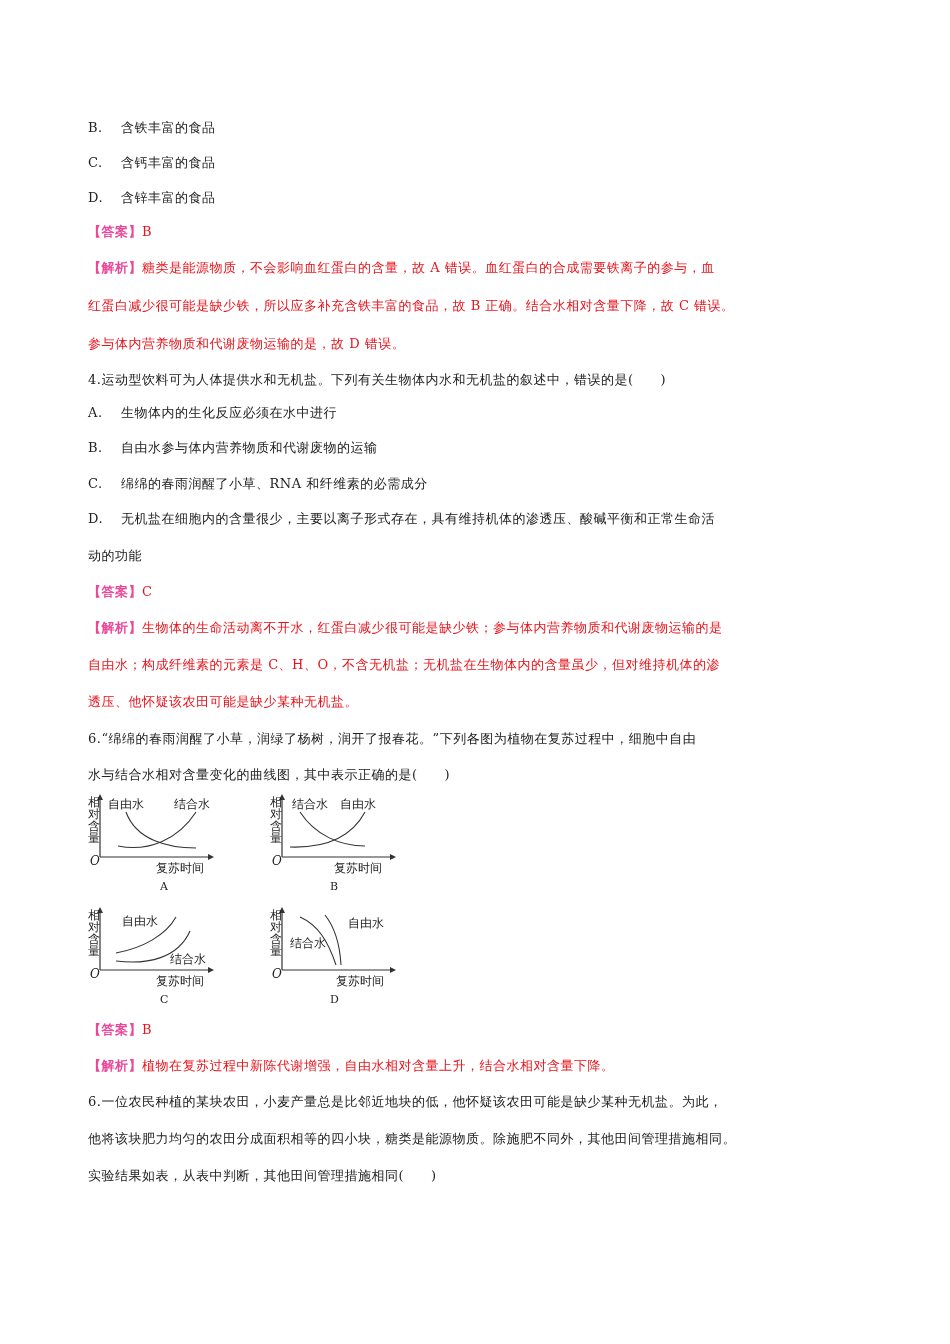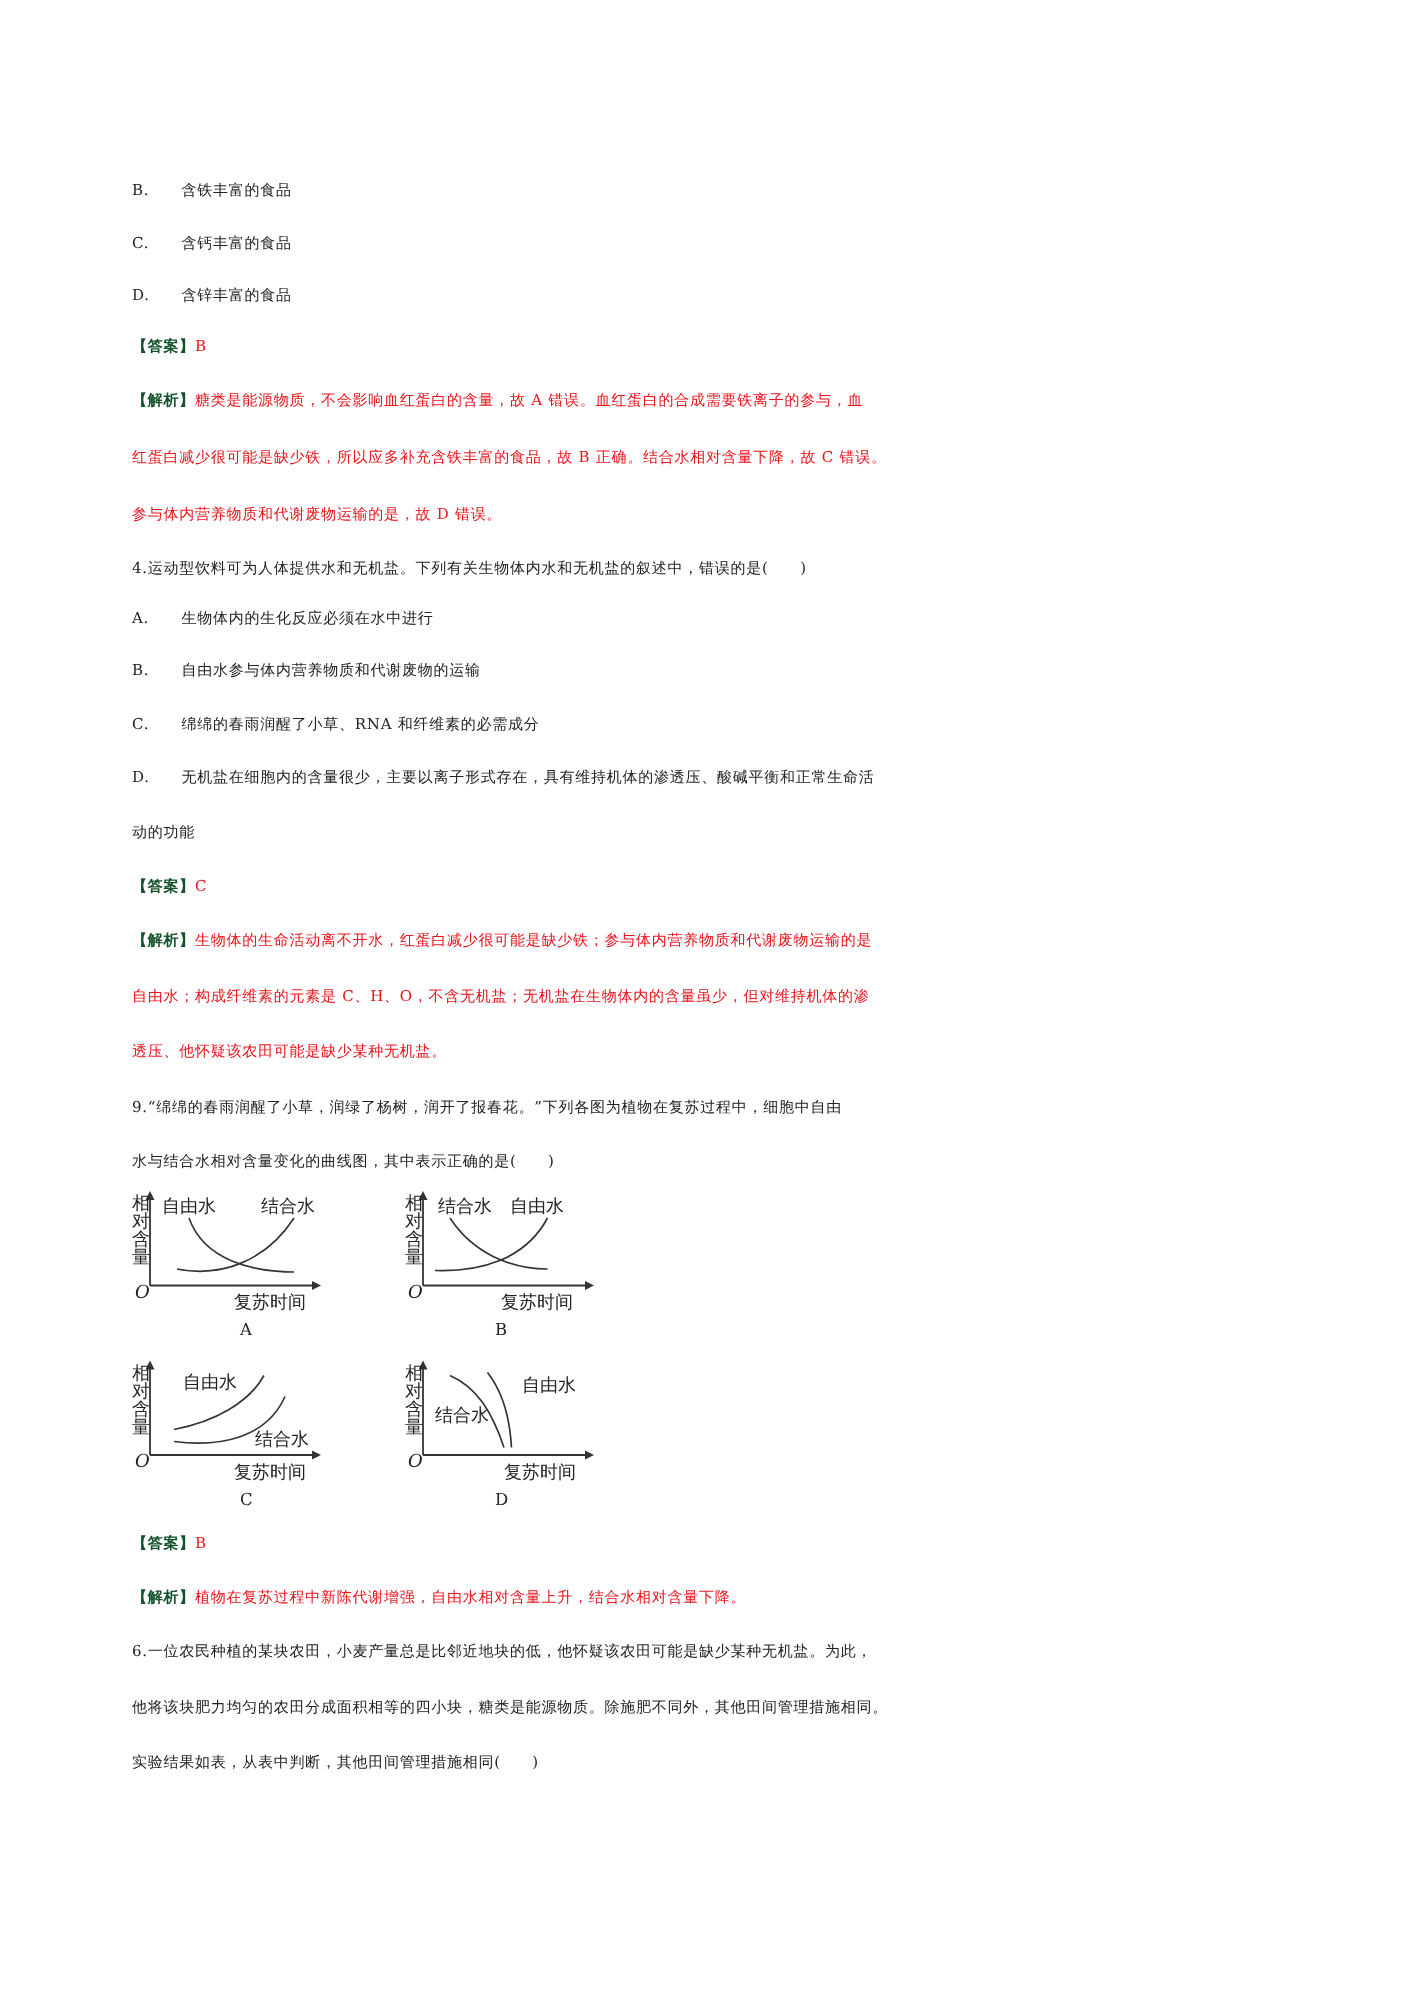--- a/index.html
+++ b/index.html
@@ -1,21 +1,21 @@
 <!DOCTYPE html>
 <html><head>
 <meta charset="utf-8">
 <style>
   html, body { margin:0; padding:0; background:#ffffff; }
   body { width:950px; height:1344px; position:relative; overflow:hidden;
          font-family:"DejaVu Serif", "Liberation Serif", serif; color:#222; }
   .page { position:absolute; left:88px; top:0; width:780px; }
-  .line { position:absolute; left:0; font-size:10px; line-height:20px; white-space:nowrap; letter-spacing:0.5px; }
+  .line { position:absolute; left:0; font-size:13px; line-height:20px; white-space:nowrap; letter-spacing:0.5px; }
   .red { color:#e8141c; }
-  .tag { font-family:"DejaVu Sans", "Liberation Sans", sans-serif; font-weight:bold; color:#14532d; }
+  .tag { font-family:"DejaVu Sans", "Liberation Sans", sans-serif; font-weight:bold; color:#ec4899; }
   .opt-label { display:inline-block; width:33px; }
   .figs { position:absolute; left:0; top:790px; width:320px; height:220px; }
   .fig { position:absolute; width:150px; height:105px; }
   .fig svg { position:absolute; left:0; top:0; }
 </style>
 </head>
 <body>
 
 <div class="page">
 
@@ -34,21 +34,21 @@
   <div class="line" style="top:438px"><span class="opt-label">B.</span><span>自由水参与体内营养物质和代谢废物的运输</span></div>
   <div class="line" style="top:474px"><span class="opt-label">C.</span><span>绵绵的春雨润醒了小草、RNA 和纤维素的必需成分</span></div>
   <div class="line" style="top:509px"><span class="opt-label">D.</span><span>无机盐在细胞内的含量很少，主要以离子形式存在，具有维持机体的渗透压、酸碱平衡和正常生命活</span></div>
   <div class="line" style="top:546px">动的功能</div>
 
   <div class="line red" style="top:582px"><span class="tag">【答案】</span><span>C</span></div>
   <div class="line red" style="top:618px"><span class="tag">【解析】</span><span>生物体的生命活动离不开水，红蛋白减少很可能是缺少铁；参与体内营养物质和代谢废物运输的是</span></div>
   <div class="line red" style="top:655px">自由水；构成纤维素的元素是 C、H、O，不含无机盐；无机盐在生物体内的含量虽少，但对维持机体的渗</div>
   <div class="line red" style="top:692px">透压、他怀疑该农田可能是缺少某种无机盐。</div>
 
-  <div class="line" style="top:729px">9.“绵绵的春雨润醒了小草，润绿了杨树，润开了报春花。”下列各图为植物在复苏过程中，细胞中自由</div>
+  <div class="line" style="top:729px">6.“绵绵的春雨润醒了小草，润绿了杨树，润开了报春花。”下列各图为植物在复苏过程中，细胞中自由</div>
   <div class="line" style="top:765px">水与结合水相对含量变化的曲线图，其中表示正确的是(　　)</div>
 
   <div class="figs">
 
     <div class="fig" style="left:0; top:0;">
       <svg width="150" height="105" viewBox="0 0 150 105">
         <line x1="12" y1="67" x2="120" y2="67" stroke="#333" stroke-width="1.2"></line>
         <polygon points="120,64 126,67 120,70" fill="#333"></polygon>
         <line x1="12" y1="67" x2="12" y2="8" stroke="#333" stroke-width="1.2"></line>
         <polygon points="9,10 12,4 15,10" fill="#333"></polygon>

